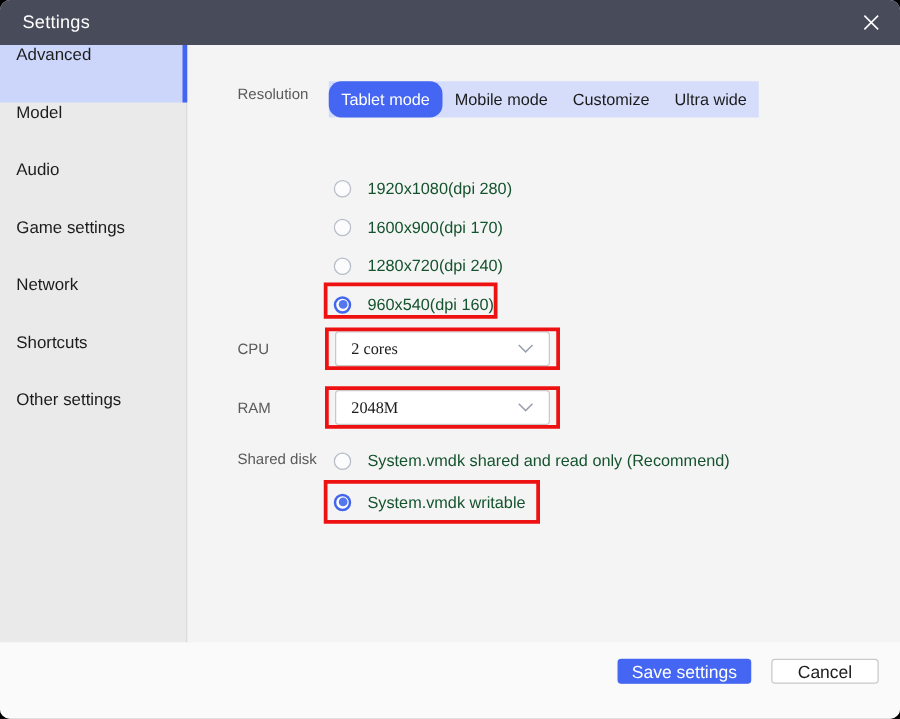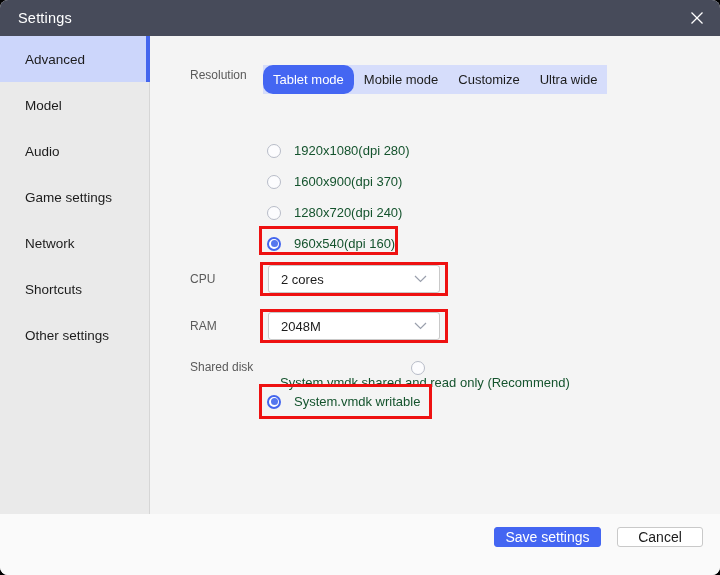--- a/index.html
+++ b/index.html
@@ -68,22 +68,21 @@
     width: 150px;
     min-width: 150px;
     background: #eaeaea;
     border-right: 1px solid #d6d6d6;
     box-sizing: border-box;
     padding-top: 0;
   }
   .nav-item {
     height: 46px;
     display: flex;
-    align-items: center;
-    padding-left: 25px;
+    padding-left: 13px;
     box-sizing: border-box;
     font-size: 13.5px;
     color: #1c1c1c;
     cursor: pointer;
     border-right: 4px solid transparent;
     margin-right: -1px;
   }
   .nav-item.active {
     background: #ccd6fb;
     border-right: 4px solid #4466ee;
@@ -179,20 +178,21 @@
     box-sizing: border-box;
     display: flex;
     align-items: center;
     cursor: pointer;
   }
   .select-value {
     font-size: 13px;
     color: #1c1c1c;
     margin-left: 12px;
     flex: 1;
+    font-family: Liberation Serif, serif;
   }
   .chev {
     margin-right: 12px;
     display: flex;
     align-items: center;
   }
 
   
   .redbox {
     position: absolute;
@@ -289,21 +289,21 @@
         </div>
       </div>
 
       <div class="radio-line" style="left:117px; top:107px;">
         <span class="radio"></span>
         <span class="radio-label">1920x1080(dpi 280)</span>
       </div>
 
       <div class="radio-line" style="left:117px; top:138px;">
         <span class="radio"></span>
-        <span class="radio-label">1600x900(dpi 370)</span>
+        <span class="radio-label">1600x900(dpi 170)</span>
       </div>
 
       <div class="radio-line" style="left:117px; top:169px;">
         <span class="radio"></span>
         <span class="radio-label">1280x720(dpi 240)</span>
       </div>
 
       <div class="radio-line" style="left:117px; top:200px;">
         <span class="radio checked"></span>
         <span class="radio-label">960x540(dpi 160)</span>
@@ -327,21 +327,21 @@
         <span class="chev">
           <svg width="13" height="8" viewBox="0 0 13 8">
             <polyline points="1,1 6.5,6.5 12,1" fill="none" stroke="#9aa0ad" stroke-width="1.2"></polyline>
           </svg>
         </span>
       </div>
       <div class="redbox" style="left:110px; top:273px; width:188px; height:34px;"></div>
 
       <div class="row-label" style="left:40px; top:324px;">Shared disk</div>
 
-      <div class="radio-line" style="left:117px; top:325px;flex-direction:column;">
+      <div class="radio-line" style="left:117px; top:325px;">
         <span class="radio"></span>
         <span class="radio-label">System.vmdk shared and read only (Recommend)</span>
       </div>
 
       <div class="radio-line" style="left:117px; top:358px;text-align:center;">
         <span class="radio checked"></span>
         <span class="radio-label">System.vmdk writable</span>
       </div>
       <div class="redbox" style="left:109px; top:348px; width:173px; height:35px;"></div>
 

